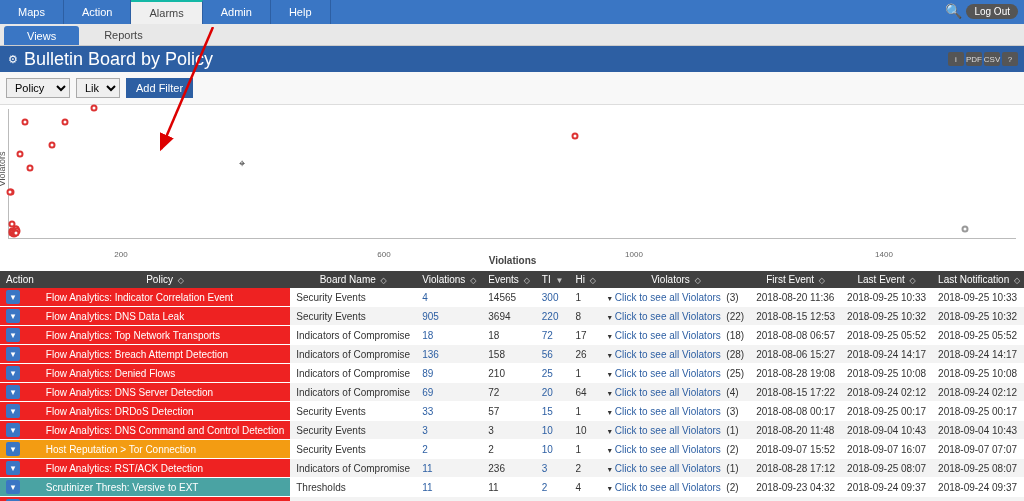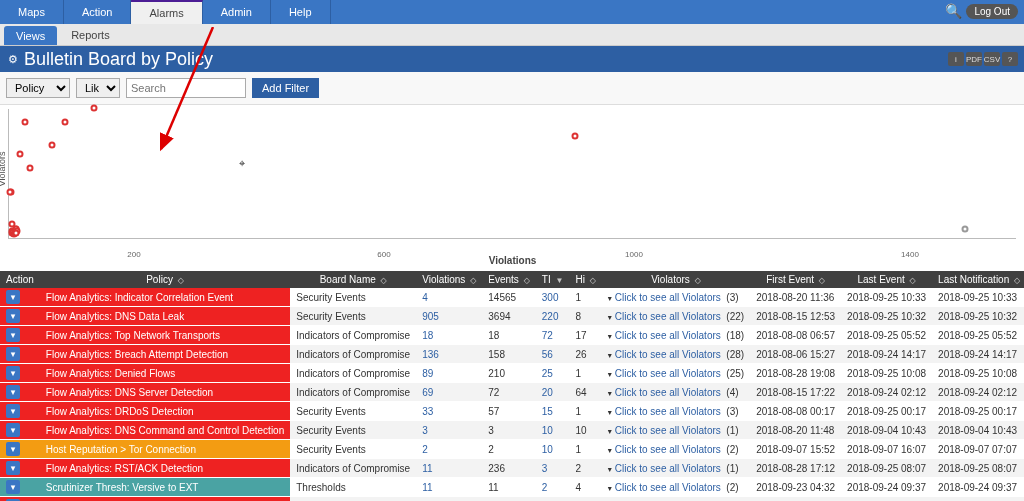--- a/index.html
+++ b/index.html
@@ -1,24 +1,24 @@
 <!DOCTYPE html>
 <html><head>
 <meta charset="utf-8">
 <style>
 *{box-sizing:border-box;margin:0;padding:0;font-family:Arial,Helvetica,sans-serif}
 body{font-size:11px;background:#fff;color:#333;width:1024px}
 .topbar{background:#3a76c4;height:24px;display:flex;align-items:stretch;position:relative}
 .topbar .tab{padding:0 18px;display:flex;align-items:center;color:#fff;cursor:pointer;border-right:1px solid #2d5fa3;font-size:11px}
-.topbar .tab.active{background:#f0f0f0;color:#444;border-top:2px solid #4c1d95}
+.topbar .tab.active{background:#f0f0f0;color:#444;border-top:2px solid #14b8a6}
 .logout{position:absolute;right:6px;top:3px;display:flex;align-items:center;gap:4px}
 .logout span:first-child{font-size:14px;color:#333}
 .logout-btn{background:#555;color:#fff;padding:2px 8px;border-radius:8px;font-size:10px;cursor:pointer}
 .subbar{background:#e8e8e8;height:22px;display:flex;align-items:stretch;border-bottom:1px solid #ccc}
-.subtab{padding:0 12px;display:flex;align-items:center;font-size:11px;cursor:pointer;color:#444}
+.subtab{padding:0 23px;display:flex;align-items:center;font-size:11px;cursor:pointer;color:#444}
 .subtab.active{background:#3a76c4;color:#fff;border-radius:3px 3px 0 0;margin:2px 2px 0 4px}
 .header{background:#2d5fa3;color:#fff;height:26px;display:flex;align-items:center;padding:0 8px;position:relative}
 .gear{margin-right:6px}
 .header-title{font-size:18px}
 .header-icons{position:absolute;right:6px;display:flex;gap:2px}
 .hicon{width:16px;height:14px;background:#555;border-radius:2px;font-size:8px;color:#ddd;display:flex;align-items:center;justify-content:center}
 .filterbar{background:#f8f8f8;padding:6px;display:flex;gap:6px;align-items:center;border-bottom:1px solid #ddd}
 .filterbar select,.filterbar input{font-size:11px;height:20px;border:1px solid #aaa;padding:0 4px}
 .filterbar .sel1{width:64px}
 .filterbar .sel2{width:44px}
@@ -75,33 +75,32 @@
       <span class="hicon">i</span>
       <span class="hicon">PDF</span>
       <span class="hicon">CSV</span>
       <span class="hicon">?</span>
     </div>
 </div>
 
 <div class="filterbar">
   <select class="sel1"><option>Policy</option></select>
   <select class="sel2"><option>Like</option></select>
-  <input class="search" placeholder="Search" style="">
   <button class="addfilter">Add Filter</button>
 </div>
 
 <div class="chart" id="chart">
   <div class="ylabel">Violators</div>
   <div class="xlabel">Violations</div>
   <div class="yticks" id="yticks"></div>
   <div class="xticks" id="xticks">
-      <span class="xtick" style="left: 125px;">200</span>
+      <span class="xtick" style="left: 112px;">200</span>
       <span class="xtick" style="left: 375px;">600</span>
       <span class="xtick" style="left: 625px;">1000</span>
-      <span class="xtick" style="left: 901px;">1400</span>
+      <span class="xtick" style="left: 875px;">1400</span>
     </div>
   <svg class="arrow" style="left:144px;top:-82px" width="80" height="130">
     <defs>
         <marker id="ah" markerWidth="8" markerHeight="8" refX="6" refY="3" orient="auto">
           <path d="M0,0 L7,3 L0,6 Z" fill="#d00"></path>
         </marker>
       </defs>
     <line x1="60" y1="0" x2="8" y2="122" stroke="#d00" stroke-width="2.5" marker-end="url(#ah)"></line>
   </svg>
   <span class="cursor" style="left:230px;top:48px">⌖</span>

